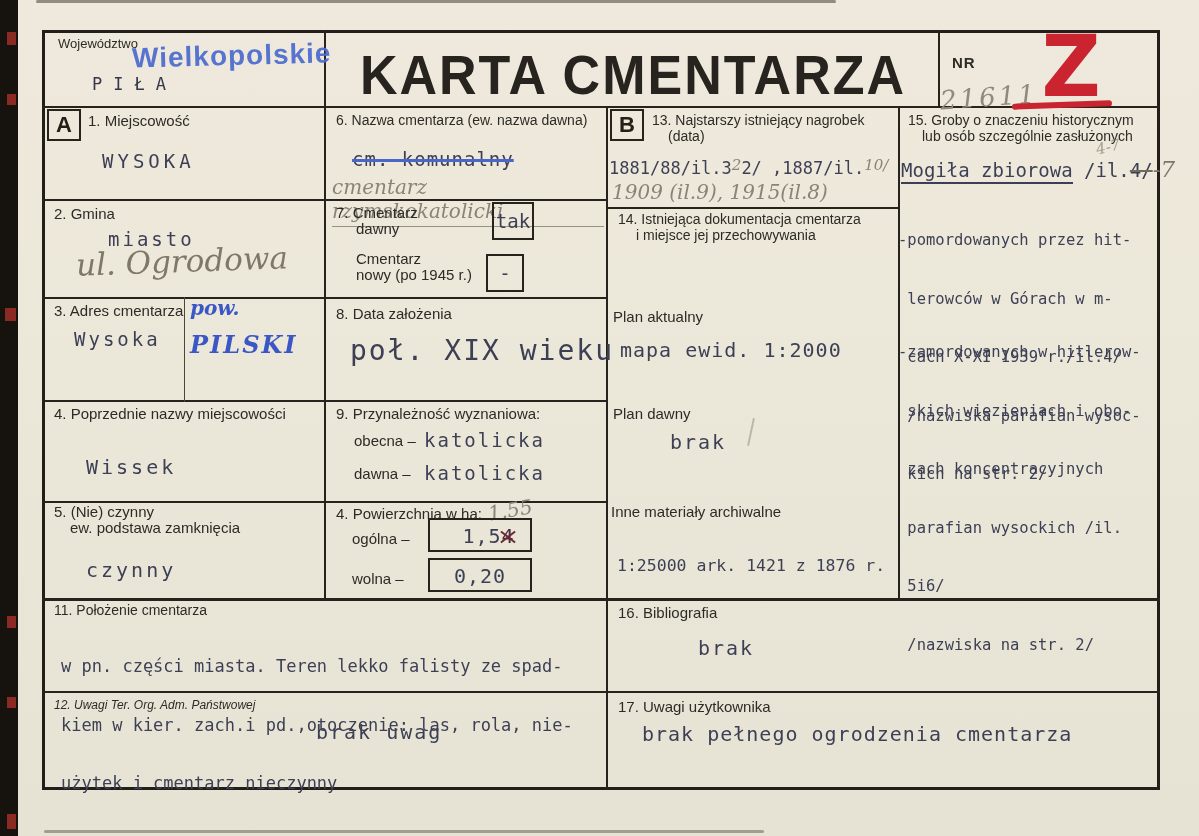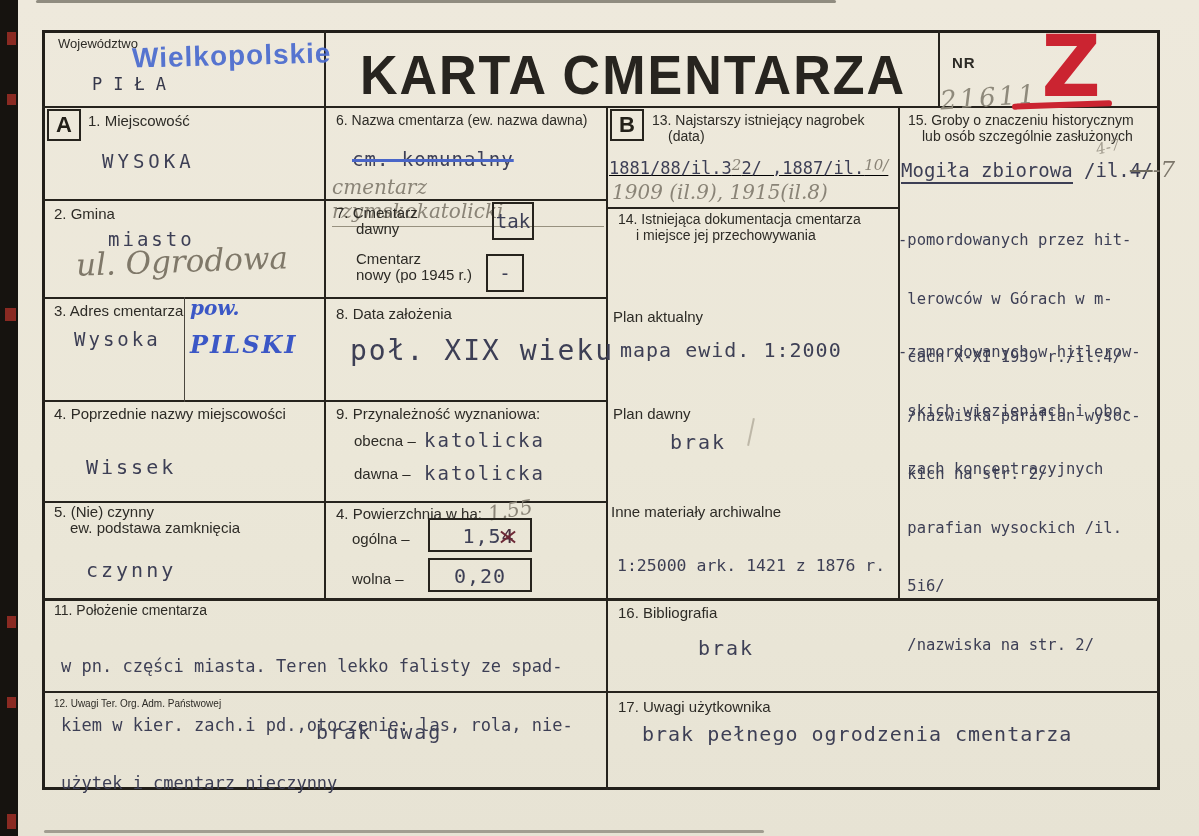--- a/index.html
+++ b/index.html
@@ -110,21 +110,21 @@
   <div class="abs hw" style="left:488px;top:498px;font-size:20px;transform:rotate(-10deg);">1.55</div>
   <div class="abs lbl" style="left:352px;top:530px;font-size:15px;">ogólna –</div>
   <div class="abs bx" style="left:428px;top:518px;width:104px;height:34px;padding:4px 0 0 16px;text-align:center;">
     <span class="mono" style="font-size:20px;letter-spacing:1px;">1,5</span><span class="mono crossed" style="font-size:20px;">4</span>
   </div>
   <div class="abs lbl" style="left:352px;top:570px;font-size:15px;">wolna –</div>
   <div class="abs bx mono" style="left:428px;top:558px;width:104px;height:34px;font-size:20px;letter-spacing:1px;padding:4px 0 0 24px;">0,20</div>
 
   <div class="abs lbl" style="left:652px;top:112px;font-size:14px;">13. Najstarszy istniejący nagrobek</div>
   <div class="abs lbl" style="left:668px;top:128px;font-size:14px;">(data)</div>
-  <div class="abs" style="left:609px;top:156px;text-decoration:underline;">
+  <div class="abs" style="left:609px;top:156px;">
     <span class="mono" style="font-size:17px;">1881/88/il.3</span><span class="hw" style="font-size:15px;vertical-align:4px;">2</span><span class="mono" style="font-size:17px;">2/ ,1887/il.</span><span class="hw" style="font-size:15px;vertical-align:4px;">10/</span>
   </div>
   <div class="abs hw" style="left:612px;top:180px;font-size:20px;">1909 (il.9), 1915(il.8)</div>
 
   <div class="abs lbl" style="left:618px;top:211px;font-size:14px;">14. Istniejąca dokumentacja cmentarza</div>
   <div class="abs lbl" style="left:636px;top:227px;font-size:14px;">i miejsce jej przechowywania</div>
   <div class="abs lbl" style="left:613px;top:308px;font-size:15px;">Plan aktualny</div>
   <div class="abs mono" style="left:620px;top:338px;font-size:20px;letter-spacing:1px;">mapa ewid. 1:2000</div>
   <div class="abs lbl" style="left:613px;top:405px;font-size:15px;">Plan dawny</div>
   <div class="abs mono" style="left:670px;top:430px;font-size:20px;letter-spacing:2px;">brak</div>
@@ -157,18 +157,18 @@
 
   <div class="abs lbl" style="left:54px;top:602px;font-size:14px;">11. Położenie cmentarza</div>
   <div class="abs mono pre" style="left:61px;top:618px;font-size:17px;line-height:19.5px;">
     <div>w pn. części miasta. Teren lekko falisty ze spad-</div>
     <div>kiem w kier. zach.i pd.,otoczenie: las, rola, nie-</div>
     <div>użytek i cmentarz nieczynny</div>
   </div>
   <div class="abs lbl" style="left:618px;top:604px;font-size:15px;">16. Bibliografia</div>
   <div class="abs mono" style="left:698px;top:636px;font-size:20px;letter-spacing:2px;">brak</div>
 
-  <div class="abs lbl" style="left:54px;top:698px;font-size:10px;">12. Uwagi Ter. Org. Adm. Państwowej</div>
+  <div class="abs lbl" style="left:54px;top:698px;font-size:12px;font-style:italic;">12. Uwagi Ter. Org. Adm. Państwowej</div>
   <div class="abs mono" style="left:316px;top:720px;font-size:20px;letter-spacing:2px;">brak uwag</div>
   <div class="abs lbl" style="left:618px;top:698px;font-size:15px;">17. Uwagi użytkownika</div>
   <div class="abs mono" style="left:642px;top:722px;font-size:20px;letter-spacing:1px;">brak pełnego ogrodzenia cmentarza</div>
 
 </div>
 
 </body></html>

